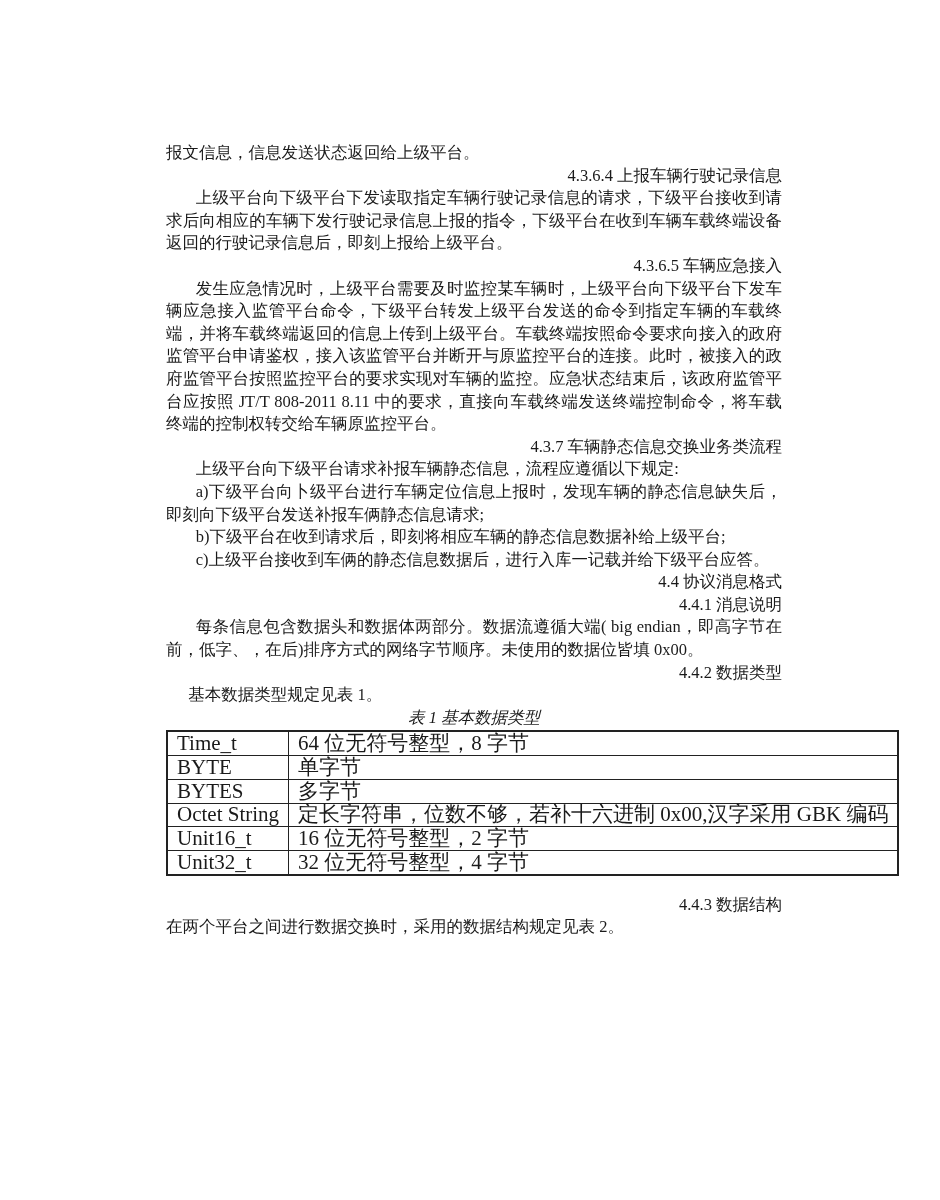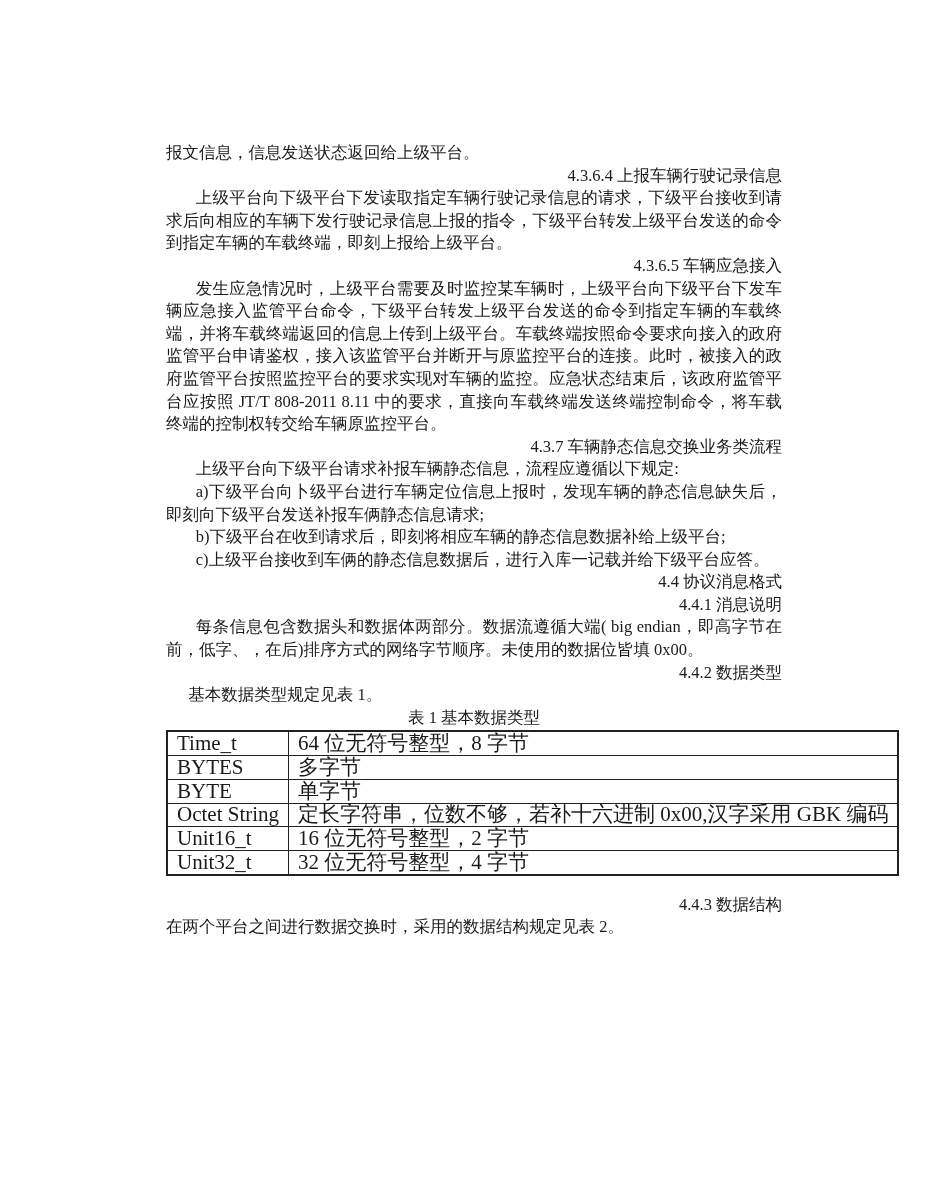--- a/index.html
+++ b/index.html
@@ -24,20 +24,21 @@
     line-height:22.6px;
     text-align:justify;
   }
   p.heading{text-align:right;}
   p.para{text-indent:1.8em;}
   p.para-sm{text-indent:1.35em;}
   .table-caption{
     font-size:16.5px;
     line-height:22.6px;
     text-align:center;
+    font-style:italic;
   }
   table.data-table{
     border-collapse:collapse;
     width:616px;
     margin-top:1px;
     border:2px solid #222;
   }
   table.data-table td{
     border:1px solid #222;
     font-size:21px;
@@ -51,21 +52,21 @@
   p.after-gap{margin-top:18px;}
 </style>
 </head>
 <body>
 
 <div class="page">
   <div class="content">
 
     <p class="plain">报文信息，信息发送状态返回给上级平台。</p>
     <p class="heading">4.3.6.4 上报车辆行驶记录信息</p>
-    <p class="para">上级平台向下级平台下发读取指定车辆行驶记录信息的请求，下级平台接收到请求后向相应的车辆下发行驶记录信息上报的指令，下级平台转发上级平台发送的命令到指定车辆的车载终端，即刻上报给上级平台。</p>
+    <p class="para">上级平台向下级平台下发读取指定车辆行驶记录信息的请求，下级平台接收到请求后向相应的车辆下发行驶记录信息上报的指令，下级平台在收到车辆车载终端设备返回的行驶记录信息后，即刻上报给上级平台。</p>
     <p class="heading">4.3.6.5 车辆应急接入</p>
     <p class="para">发生应急情况时，上级平台需要及时监控某车辆时，上级平台向下级平台下发车辆应急接入监管平台命令，下级平台转发上级平台发送的命令到指定车辆的车载终端，并将车载终端返回的信息上传到上级平台。车载终端按照命令要求向接入的政府监管平台申请鉴权，接入该监管平台并断开与原监控平台的连接。此时，被接入的政府监管平台按照监控平台的要求实现对车辆的监控。应急状态结束后，该政府监管平台应按照 JT/T 808-2011 8.11 中的要求，直接向车载终端发送终端控制命令，将车载终端的控制权转交给车辆原监控平台。</p>
     <p class="heading">4.3.7 车辆静态信息交换业务类流程</p>
     <p class="para">上级平台向下级平台请求补报车辆静态信息，流程应遵循以下规定:</p>
     <p class="para">a)下级平台向卜级平台进行车辆定位信息上报时，发现车辆的静态信息缺失后，即刻向下级平台发送补报车俩静态信息请求;</p>
     <p class="para">b)下级平台在收到请求后，即刻将相应车辆的静态信息数据补给上级平台;</p>
     <p class="para">c)上级平台接收到车俩的静态信息数据后，进行入库一记载并给下级平台应答。</p>
     <p class="heading">4.4 协议消息格式</p>
     <p class="heading">4.4.1 消息说明</p>
     <p class="para">每条信息包含数据头和数据体两部分。数据流遵循大端( big endian，即高字节在前，低字、，在后)排序方式的网络字节顺序。未使用的数据位皆填 0x00。</p>
@@ -74,26 +75,26 @@
 
     <div class="table-caption">表 1 基本数据类型</div>
 
     <table class="data-table">
       <tbody>
         <tr>
           <td class="c1">Time_t</td>
           <td class="c2">64 位无符号整型，8 字节</td>
         </tr>
         <tr>
+          <td class="c1">BYTE</td>
+          <td class="c2">单字节</td>
+        </tr>
+        <tr>
           <td class="c1">BYTES</td>
           <td class="c2">多字节</td>
-        </tr>
-        <tr>
-          <td class="c1">BYTE</td>
-          <td class="c2">单字节</td>
         </tr>
         <tr>
           <td class="c1">Octet String</td>
           <td class="c2">定长字符串，位数不够，若补十六进制 0x00,汉字采用 GBK 编码</td>
         </tr>
         <tr>
           <td class="c1">Unit16_t</td>
           <td class="c2">16 位无符号整型，2 字节</td>
         </tr>
         <tr>

